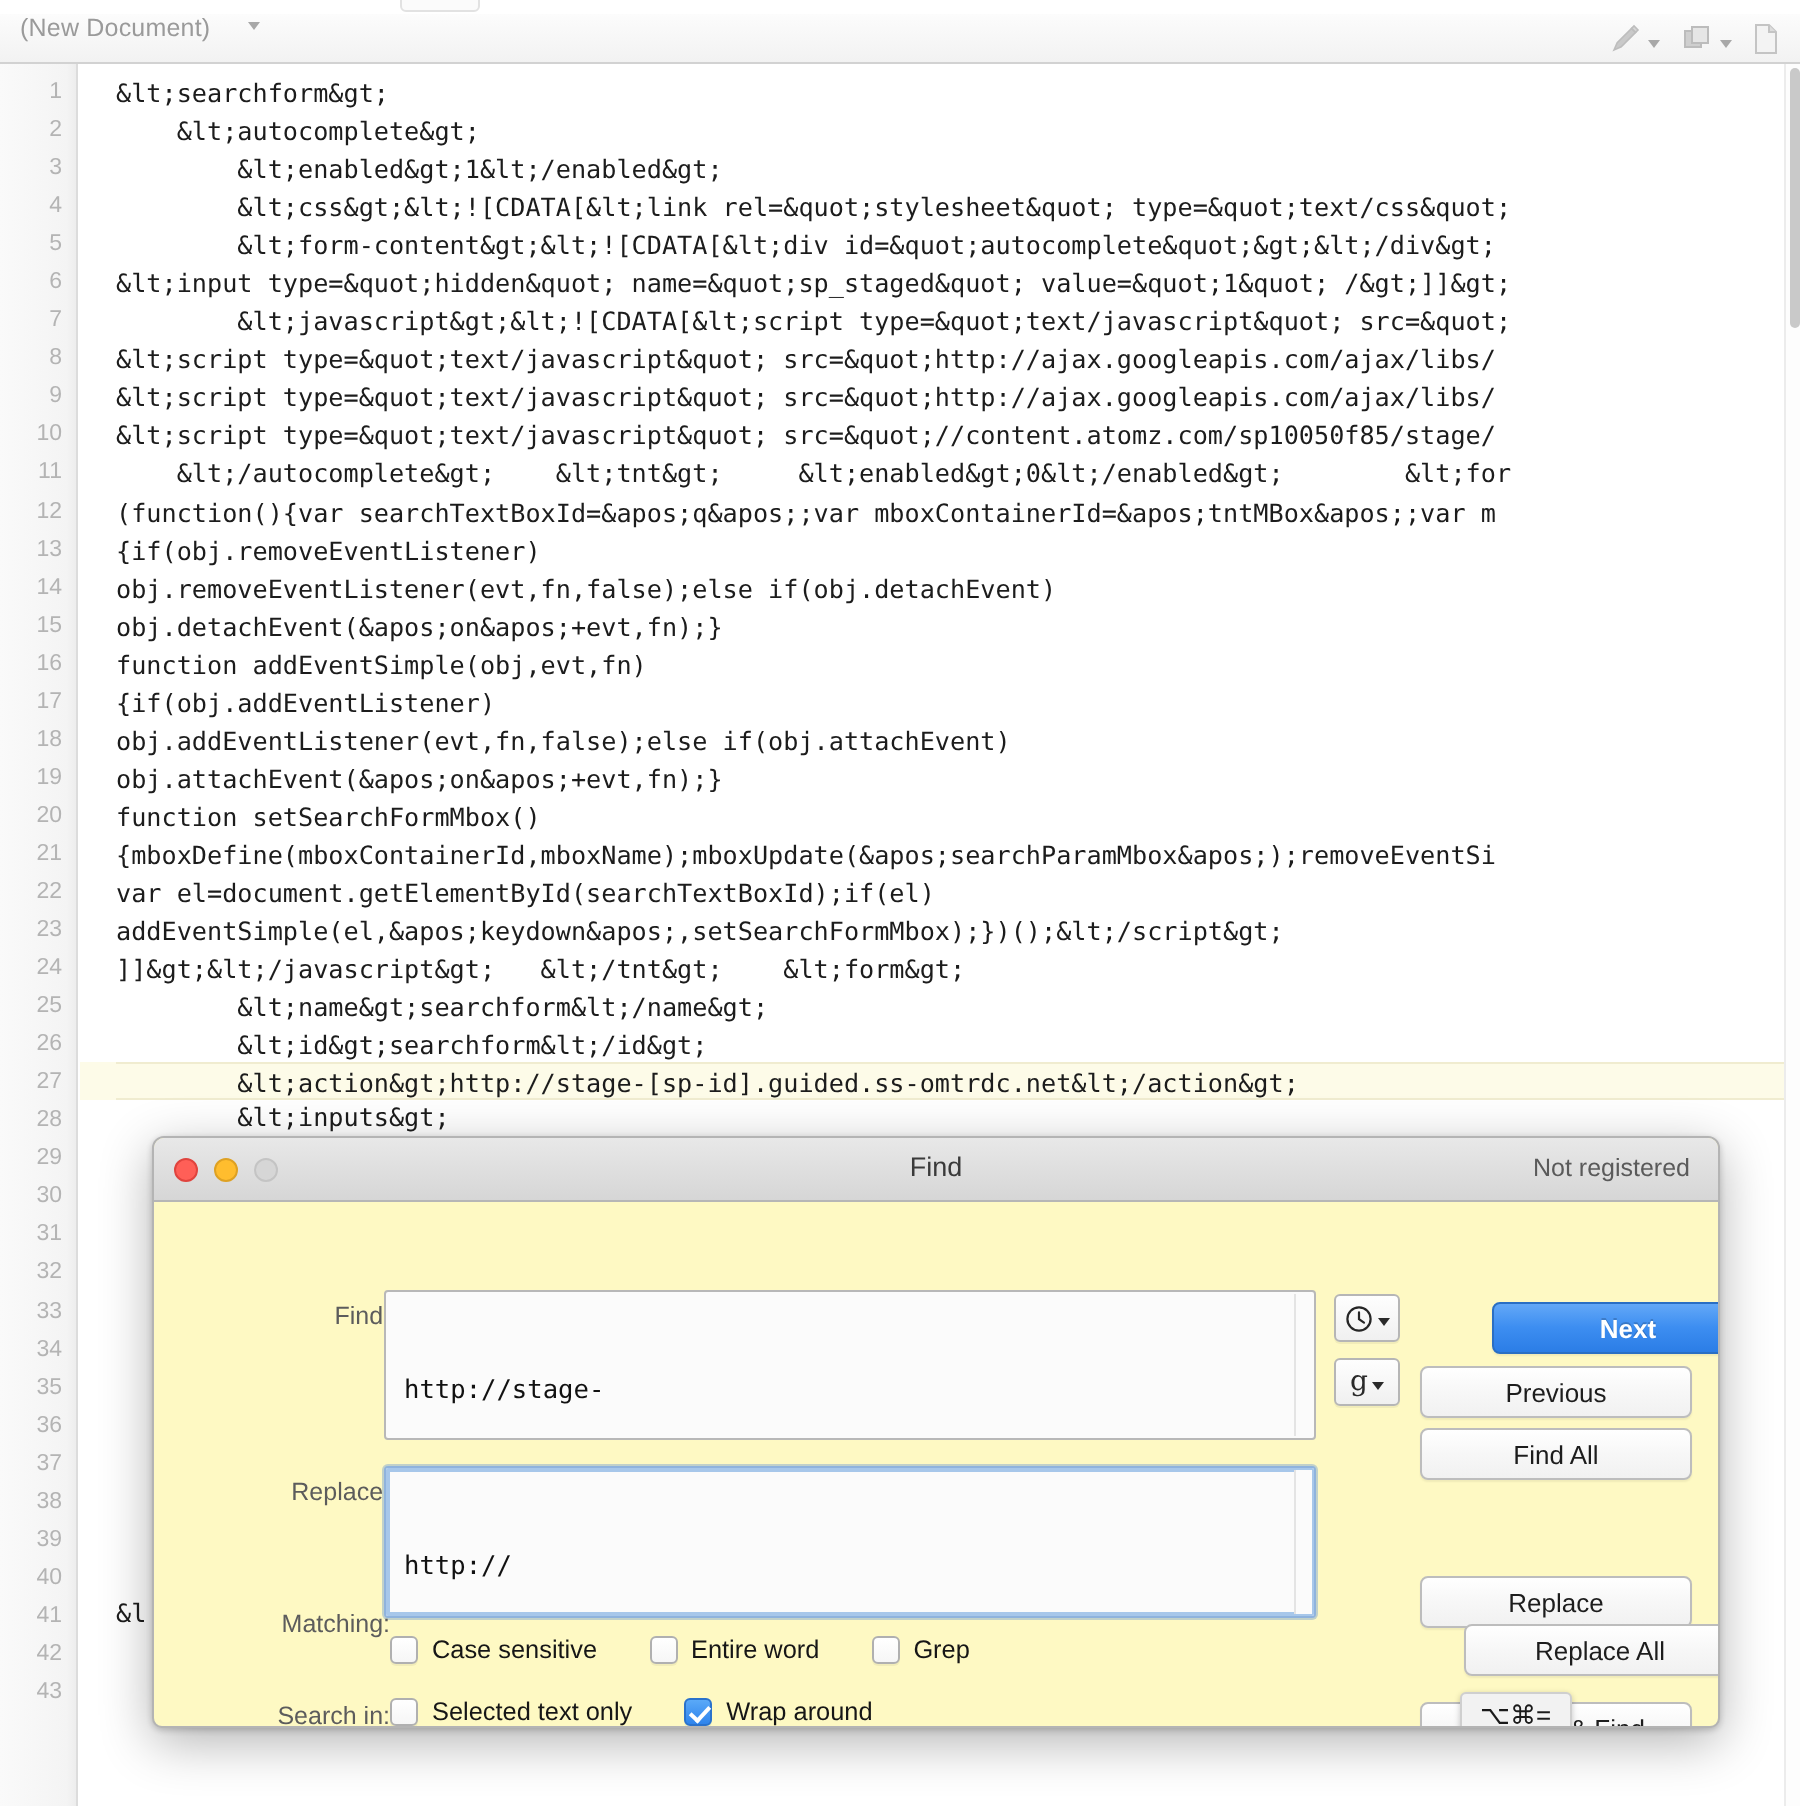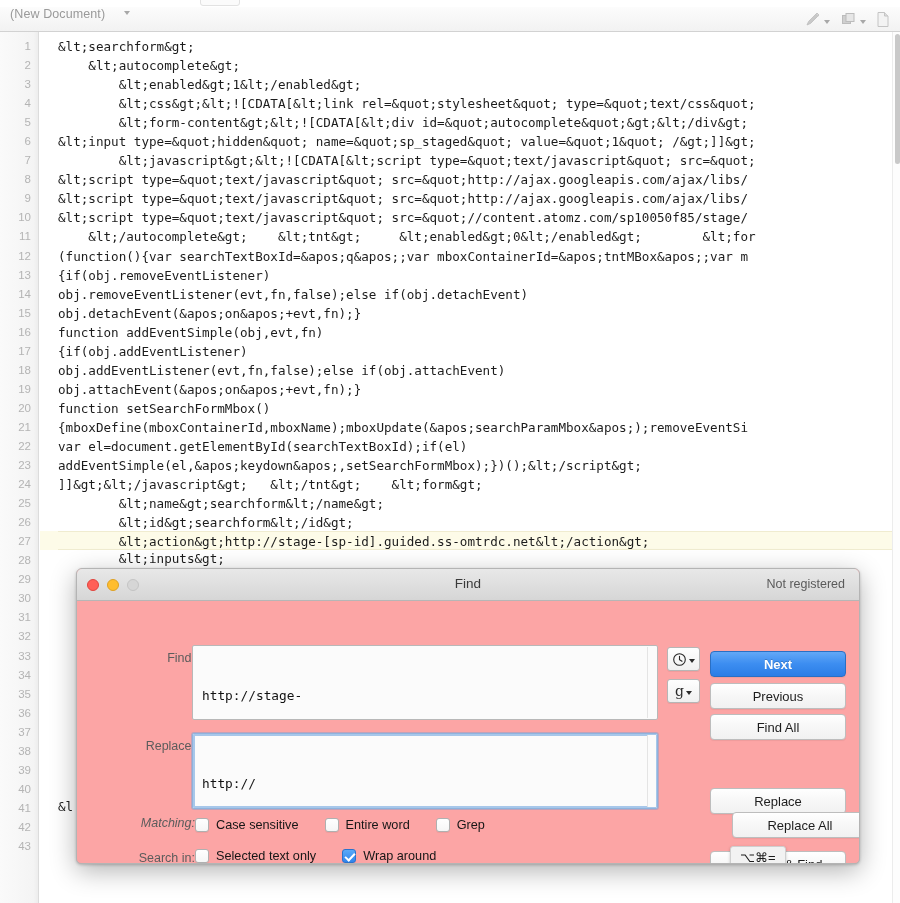--- a/index.html
+++ b/index.html
@@ -96,21 +96,21 @@
     background: #fdfdfd; border-left: 1px solid #ececec;
   }
   #v-scroll .thumb {
     position: absolute; left: 1.5px; top: 2px; width: 5px; height: 130px;
     border-radius: 3px; background: #c9c9c9;
   }
 
   
   #find-dialog {
     position: absolute; left: 76px; top: 568px; width: 784px; height: 296px;
-    background: #fca5a5;
+    background: #fef9c3;
     border: 1px solid #b4b4b4;
     border-radius: 6px 6px 5px 5px;
     box-shadow: 0 7px 26px rgba(0,0,0,.30), 0 1px 3px rgba(0,0,0,.20);
     overflow: hidden;
   }
   #find-titlebar {
     position: relative; height: 32px; width: 100%;
     background: linear-gradient(to bottom, #e8e8e8 0%, #d6d6d6 100%);
     border-bottom: 1px solid #b6b6b6;
   }
@@ -346,31 +346,31 @@
       <span class="glyph-g">g</span>
       <span class="tiny-chevron" style="border-top-color:#2a2a2a; margin-top:3px;"></span>
     </div>
 
     <div class="row-label" style="left:22px; top:138px; width:96px;">Replace:</div>
     <div class="textfield focused" style="left:115px; top:132px; width:466px; height:76px;">
       <span class="tf-text">http://</span>
       <div class="tf-scroll"></div>
     </div>
 
-    <div class="btn primary" style="left:633px; top:50px;">Next</div>
+    <div class="btn primary" style="left:669px; top:50px;">Next</div>
     <div class="btn" style="left:633px; top:113px;">Find All</div>
     <div class="btn" style="left:633px; top:82px;">Previous</div>
 
     <div class="btn" style="left:633px; top:187px;">Replace</div>
     <div class="btn" style="left:633px; top:211px;margin-left:22px;">Replace All</div>
     <div class="btn" style="left:633px; top:250px;">Replace &amp; Find</div>
 
     <div id="tooltip" style="left:653px; top:245px;">⌥⌘=</div>
 
-    <div class="row-label" style="left:22px; top:215px; width:96px;font-style:italic;">Matching:</div>
+    <div class="row-label" style="left:22px; top:204px; width:96px;">Matching:</div>
     <div class="cbrow" id="matching-row" style="left:118px; top:217px;">
         <div class="cbitem">
           <span class="cb"></span>
           <span class="cblabel">Case sensitive</span>
         </div>
         <div class="cbitem" style="margin-left: 26px;">
           <span class="cb"></span>
           <span class="cblabel">Entire word</span>
         </div>
         <div class="cbitem" style="margin-left: 26px;">

